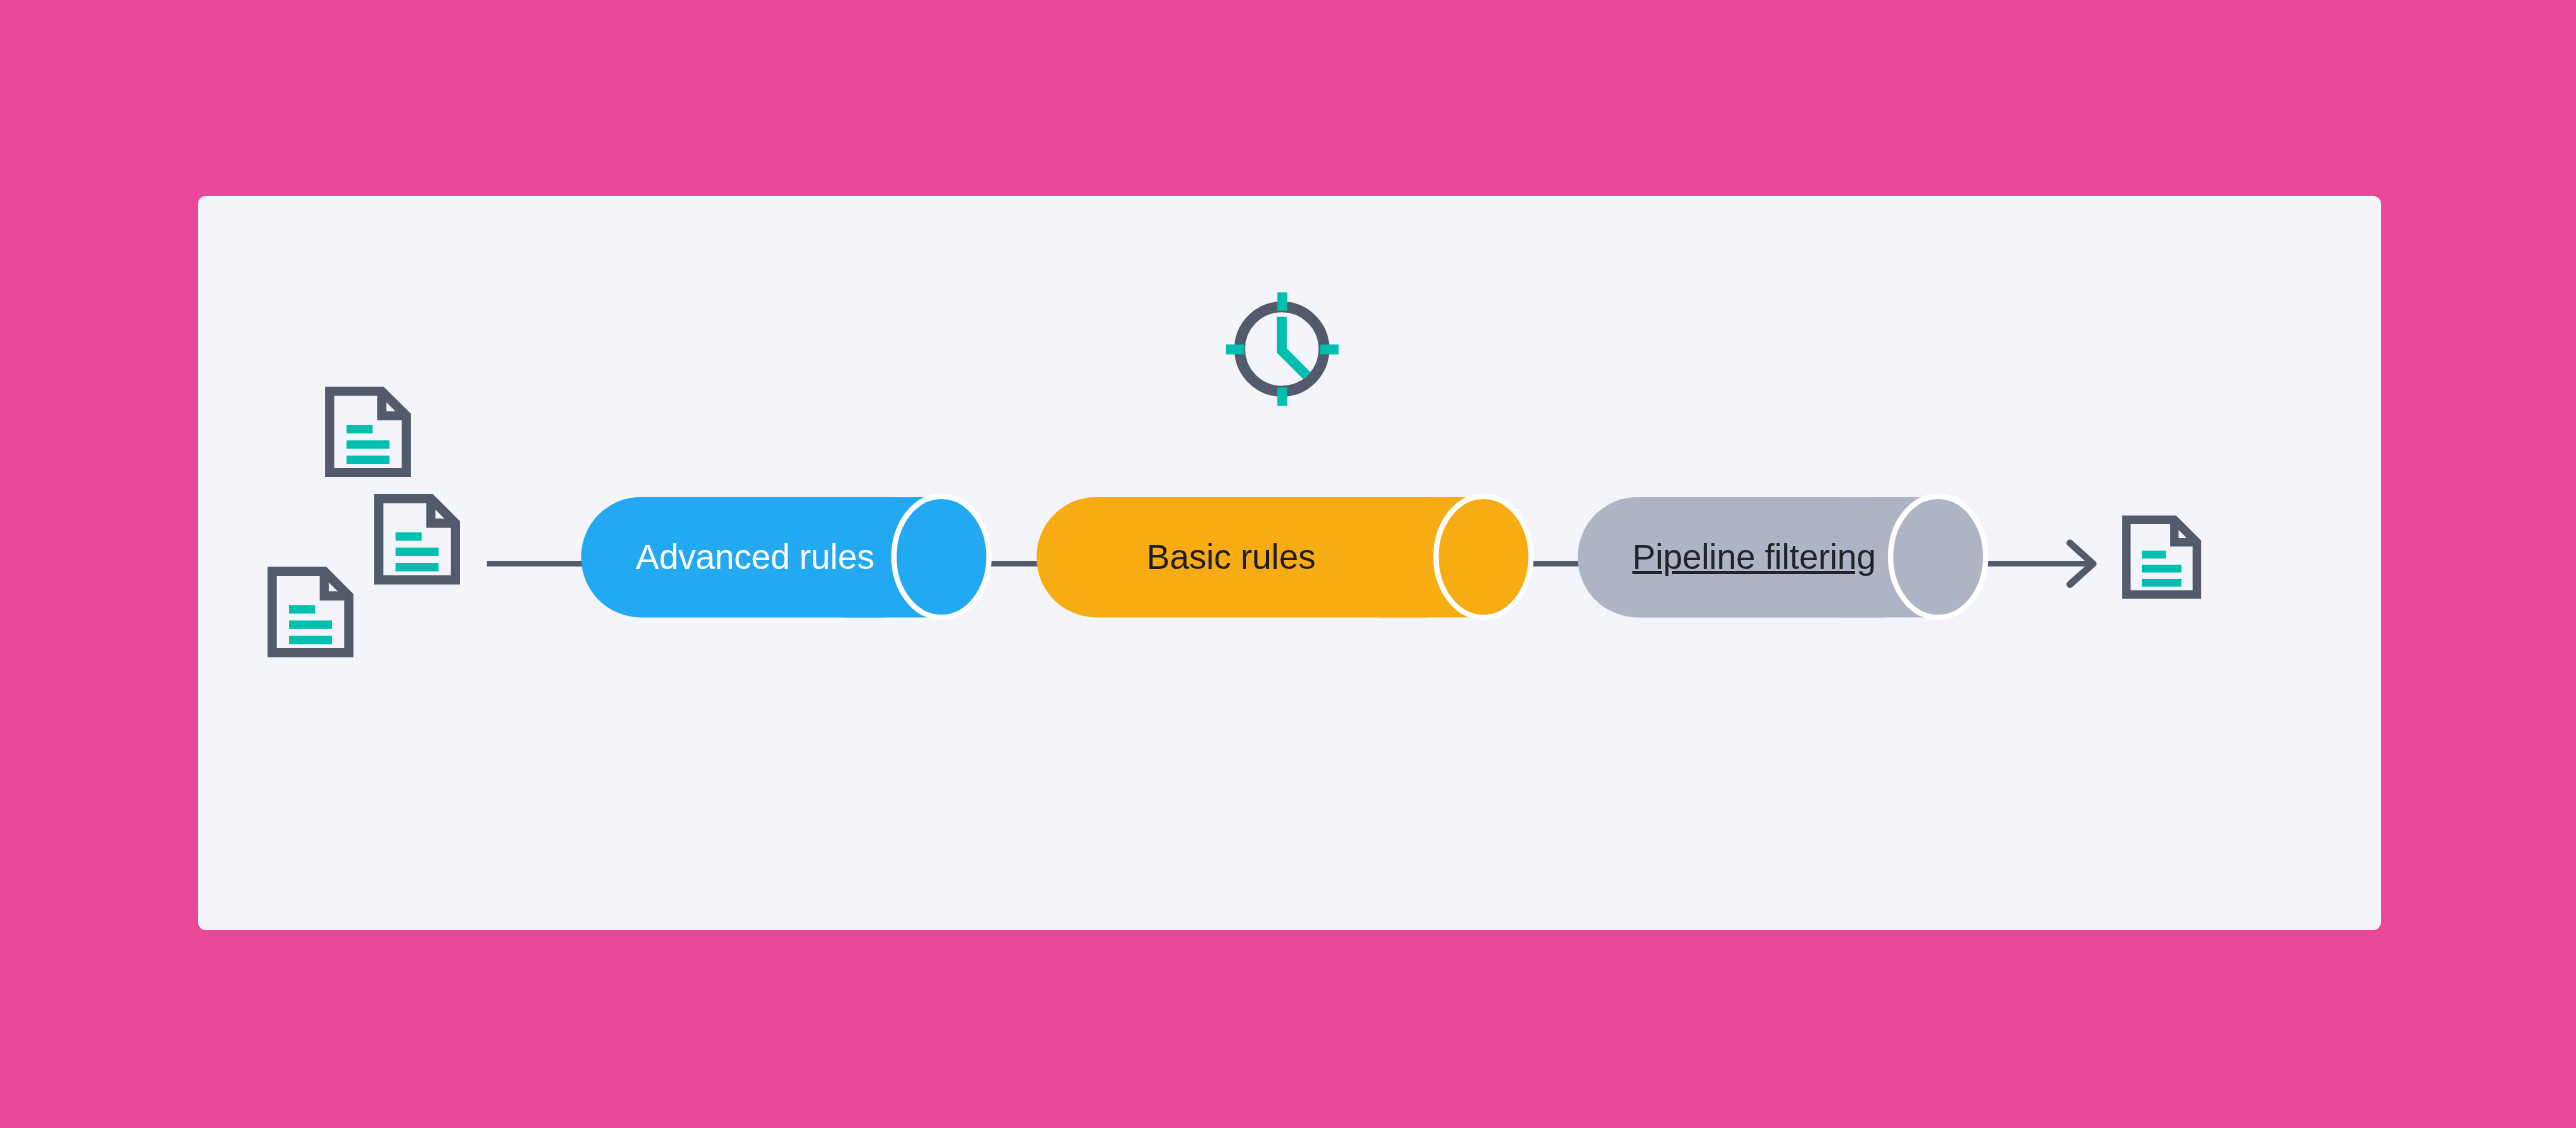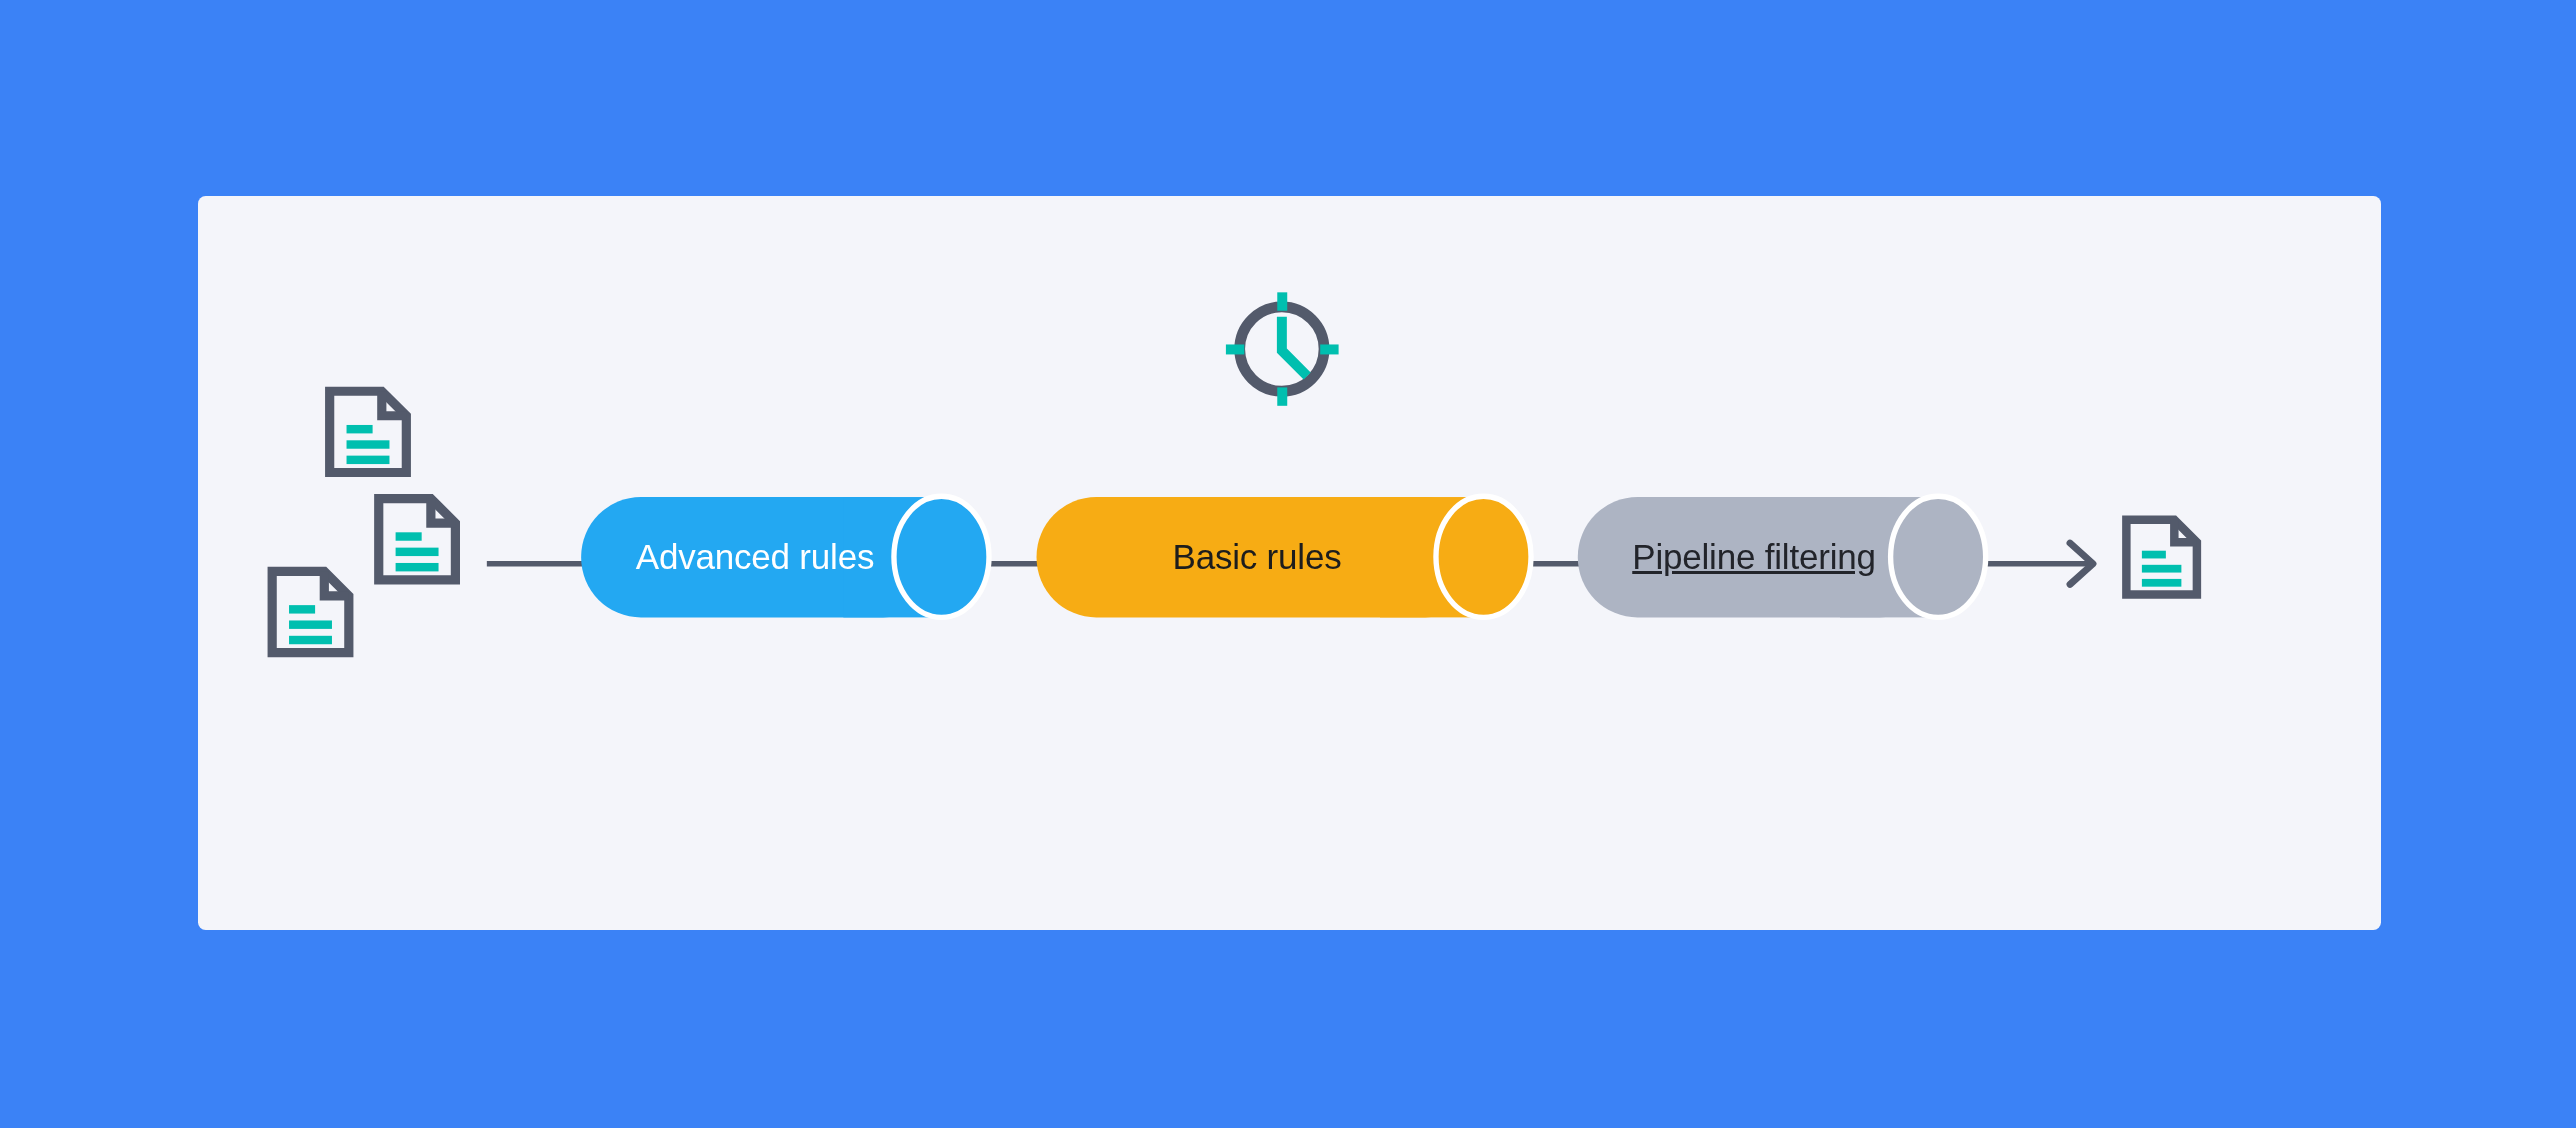--- a/index.html
+++ b/index.html
@@ -11,21 +11,21 @@
   body {
     width: 2576px;
     height: 1129px;
     font-family: "Liberation Sans", sans-serif;
     overflow: hidden;
   }
   #stage {
     position: relative;
     width: 2576px;
     height: 1129px;
-    background: #3b82f6;
+    background: #ec4899;
   }
   #panel {
     position: absolute;
     left: 198px;
     top: 196px;
     width: 2183px;
     height: 734px;
     background: #f4f5fa;
     border-radius: 7.7px;
   }
@@ -124,18 +124,18 @@
     <g>
       <rect x="2058" y="648" width="472" height="157" rx="78" ry="78" fill="#adb4c3"></rect>
       <rect x="2400" y="648" width="130" height="157" fill="#adb4c3"></rect>
       <ellipse cx="2528" cy="726" rx="62" ry="79" fill="#adb4c3" stroke="#ffffff" stroke-width="7"></ellipse>
     </g>
 
   </svg>
 
   <div class="cyl-label" id="label-advanced" style="left:755px; top:557px;">Advanced rules</div>
 
-  <div class="cyl-label" id="label-basic" style="left:1257px; top:557px;text-align:center;">Basic rules</div>
+  <div class="cyl-label" id="label-basic" style="left:1231px; top:557px;text-align:center;">Basic rules</div>
 
   <div class="cyl-label" id="label-pipeline" style="left:1754px; top:557px;">Pipeline filtering</div>
 
 </div>
 
 
 </body></html>

